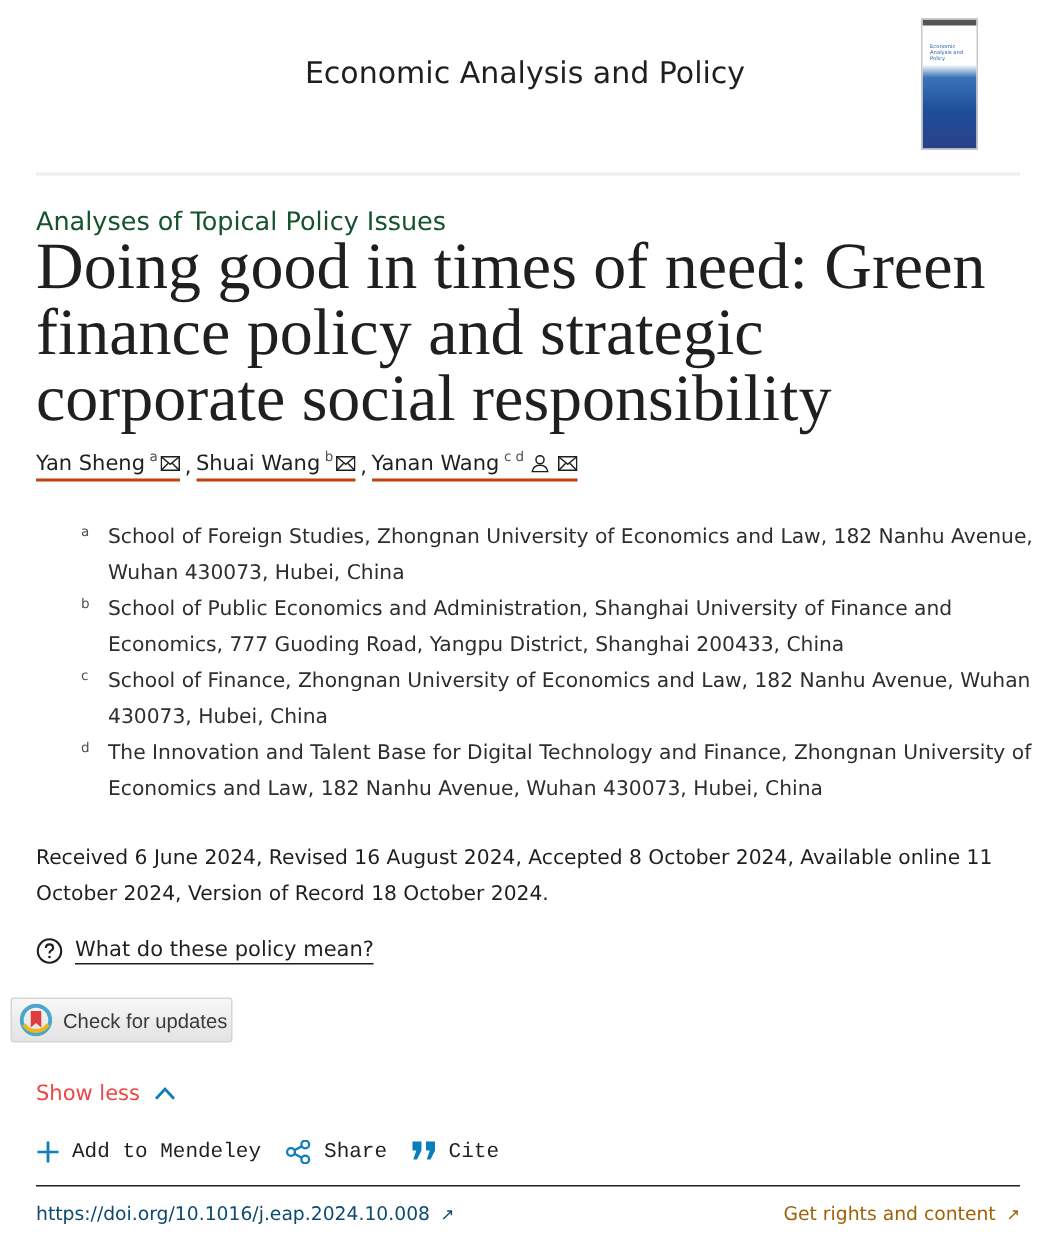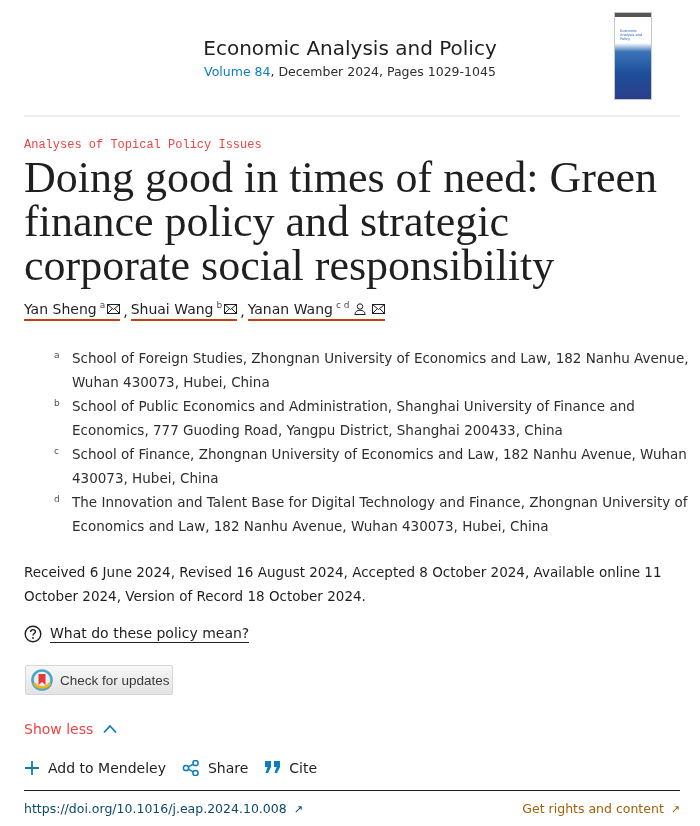--- a/index.html
+++ b/index.html
@@ -14,67 +14,64 @@
   .journal-block { position: absolute; left: 120px; top: 34px; width: 460px; text-align: center; }
   .journal-title { font-size: 20px; color: #1f1f1f; line-height: 28px; font-family: "DejaVu Sans", sans-serif; }
   .journal-meta { font-size: 12.5px; line-height: 20px; color: #2e2e2e; }
   .journal-meta a { color: #0c7dbb; text-decoration: none; }
   .cover { position: absolute; left: 614px; top: 12px; width: 38px; height: 88px; border: 1px solid #c8c8c8;
     background: linear-gradient(180deg, #ffffff 0%, #ffffff 35%, #3b74b8 45%, #1e4f9a 70%, #2b3f8a 100%); overflow: hidden; }
   .cover-band { position: absolute; left: 0; top: 0; width: 100%; height: 4px; background: #555; }
   .cover-title { position: absolute; left: 5px; top: 16px; font-size: 3.5px; color: #1e5fa8; line-height: 4px; }
   .divider-top { position: absolute; left: 24px; top: 115px; width: 656px; height: 2px; background: #eeeeee; }
 
-  .section-label { position: absolute; left: 24px; top: 138px; font-size: 12px; color: #ef4444; font-family: Liberation Mono, monospace; }
+  .section-label { position: absolute; left: 24px; top: 138px; font-size: 17px; color: #14532d; }
   .title { position: absolute; left: 24px; top: 156px; width: 660px; font-family: "Liberation Serif", serif;
     font-size: 44px; line-height: 44px; color: #1f1f1f; }
 
   .authors { position: absolute; left: 24px; top: 301px; font-size: 14px; color: #1f1f1f; display: flex; align-items: flex-end; }
   .author { display: inline-flex; align-items: center; border-bottom: 2px solid #c2410c; padding-bottom: 2px; cursor: pointer; }
   .author sup { font-size: 9px; color: #505050; margin-left: 3px; position: relative; top: -4px; }
   .sep { margin: 0 3px; padding-bottom: 2px; }
   .icon-mail { display: inline-block; width: 13px; height: 10px; margin-left: 2px; }
   .icon-person { display: inline-block; width: 12px; height: 12px; margin-left: 5px; }
 
   .affils { position: absolute; left: 50px; top: 346px; width: 640px; }
   .affil { display: flex; font-size: 13.5px; line-height: 24px; color: #2e2e2e; }
   .affil-label { width: 22px; font-size: 9px; color: #505050; line-height: 18px; flex-shrink: 0; padding-left: 4px; }
   .affil-text { flex: 1; }
 
   .dates { position: absolute; left: 24px; top: 560px; width: 660px; font-size: 13.5px; line-height: 24px; color: #1f1f1f; }
   .dates-help { position: absolute; left: 24px; top: 625px; display: flex; align-items: center; font-size: 14px; }
   .help-icon { width: 18px; height: 18px; margin-right: 8px; }
   .dates-help span.link { border-bottom: 1px solid #1f1f1f; padding-bottom: 1px; cursor: pointer; }
 
-  .updates-btn { position: absolute; left: 25px; top: 665px; width: 148px; height: 30px;
+  .updates-btn { position: absolute; left: 7px; top: 665px; width: 148px; height: 30px;
     border: 1px solid #d6d6d6; border-radius: 2px; background: linear-gradient(#f7f7f7, #e3e3e3);
     display: flex; align-items: center; font-family: "Liberation Sans", sans-serif; font-size: 13.5px; color: #3a3a3a; cursor: pointer; }
   .updates-icon { width: 22px; height: 22px; margin-left: 5px; margin-right: 7px; }
 
   .show-less { position: absolute; left: 24px; top: 721px; font-size: 14px; color: #ef4444; display: flex; align-items: center; cursor: pointer; }
   .chev-up { width: 14px; height: 10px; margin-left: 10px; }
 
   .actions { position: absolute; left: 24px; top: 760px; display: flex; align-items: center; font-size: 14px; color: #1f1f1f; }
-  .action { display: flex; margin-right: 16px; cursor: pointer; }
+  .action { display: flex; margin-right: 16px; cursor: pointer; font-family: Liberation Mono, monospace; }
   .action svg { margin-right: 8px; }
   .divider-bottom { position: absolute; left: 24px; top: 790px; width: 656px; height: 1px; background: #1f1f1f; }
 
   .doi { position: absolute; left: 24px; top: 801px; font-size: 12.5px; color: #0c4a6e; cursor: pointer; }
   .rights { position: absolute; right: 20px; top: 801px; font-size: 12.5px; color: #a16207; cursor: pointer; }
 </style>
 </head>
 <body>
 
 <div class="header">
 
   <div class="journal-block">
     <div class="journal-title">Economic Analysis and Policy</div>
-    <div class="journal-meta">
-      <a>Volume 84</a><span>, December 2024, Pages 1029-1045</span>
-    </div>
   </div>
 
   <div class="cover">
     <div class="cover-band"></div>
     <div class="cover-title">Economic Analysis and Policy</div>
   </div>
   <div class="divider-top"></div>
 </div>
 
 <div class="section-label">Analyses of Topical Policy Issues</div>

